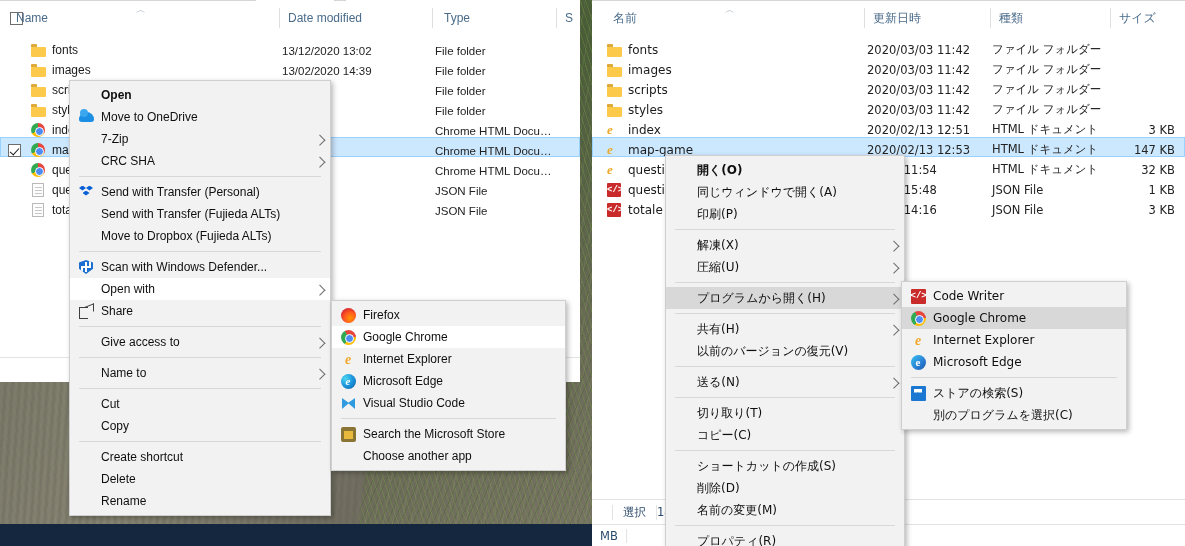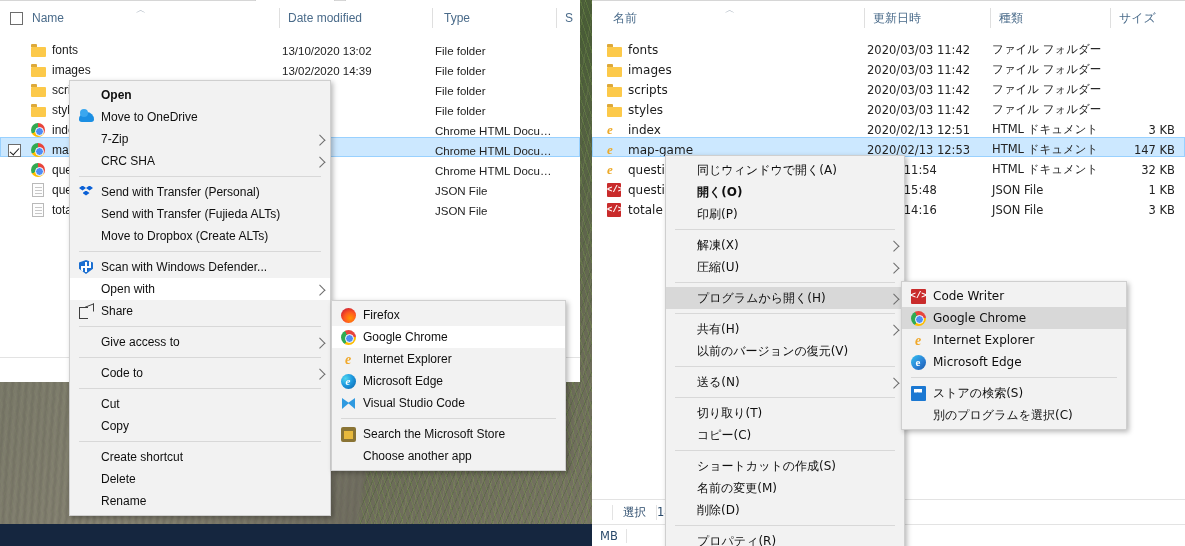--- a/index.html
+++ b/index.html
@@ -260,41 +260,41 @@
   </div>
   <div class="taskbar"></div>
 
   <div class="pane" style="left:0; top:0; width:580px; height:382px;">
     <div class="pane-top-rule"></div>
     <div class="toolbar-stub" style="left:255px; width:80px;"></div>
     <div class="toolbar-stub" style="left:345px; width:240px;"></div>
 
     <div class="col-header">
       <div class="sel-all-box"></div>
-      <div class="hcell" style="left:23px;">Name</div>
+      <div class="hcell" style="left:7px;">Name</div>
       <div class="sort-caret" style="left:136px;">︿</div>
       <div class="hsep" style="left:279px;"></div>
       <div class="hcell" style="left:279px;">Date modified</div>
       <div class="hsep" style="left:432px;"></div>
       <div class="hcell" style="left:435px;">Type</div>
       <div class="hsep" style="left:556px;"></div>
       <div class="hcell" style="left:556px;">S</div>
     </div>
 
     <div class="rows" id="left-rows" style="top:37px;">
         <div class="row">
           <div class="checkcell"></div>
           <div class="icon">
             <span class="ic ic-folder">
               <span class="tab"></span>
               <span class="body"></span>
             </span>
           </div>
           <div class="nm">fonts</div>
-          <div class="c-date" style="left: 282px;">13/10/2020 13:02</div>
+          <div class="c-date" style="left: 282px;">13/12/2020 13:02</div>
           <div class="c-type" style="left: 435px;">File folder</div>
         </div>
         <div class="row">
           <div class="checkcell"></div>
           <div class="icon">
             <span class="ic ic-folder">
               <span class="tab"></span>
               <span class="body"></span>
             </span>
           </div>
@@ -535,21 +535,21 @@
             <i></i>
             <i></i>
           </span>
         </span>
         <span>Send with Transfer (Personal)</span>
       </div>
       <div class="mi">
         <span>Send with Transfer (Fujieda ALTs)</span>
       </div>
       <div class="mi">
-        <span>Move to Dropbox (Create ALTs)</span>
+        <span>Move to Dropbox (Fujieda ALTs)</span>
       </div>
       <div class="msep"></div>
       <div class="mi">
         <span class="mi-icon">
           <span class="gi-shield"></span>
         </span>
         <span>Scan with Windows Defender...</span>
       </div>
       <div class="mi hl-light">
         <span>Open with</span>
@@ -561,21 +561,21 @@
         </span>
         <span>Share</span>
       </div>
       <div class="msep"></div>
       <div class="mi">
         <span>Give access to</span>
         <span class="arrow"></span>
       </div>
       <div class="msep"></div>
       <div class="mi">
-        <span>Code to</span>
+        <span>Name to</span>
         <span class="arrow"></span>
       </div>
       <div class="msep"></div>
       <div class="mi">
         <span>Cut</span>
       </div>
       <div class="mi">
         <span>Copy</span>
       </div>
       <div class="msep"></div>
@@ -627,27 +627,27 @@
           <span class="gi-store"></span>
         </span>
         <span>Search the Microsoft Store</span>
       </div>
       <div class="mi">
         <span>Choose another app</span>
       </div>
     </div>
 
   <div class="menu jp" id="right-menu" style="left:665px; top:155px; width:240px;">
-      <div class="mi">
-        <span>同じウィンドウで開く(A)</span>
-      </div>
       <div class="mi bold">
         <span>開く(O)</span>
       </div>
       <div class="mi">
+        <span>同じウィンドウで開く(A)</span>
+      </div>
+      <div class="mi">
         <span>印刷(P)</span>
       </div>
       <div class="msep"></div>
       <div class="mi">
         <span>解凍(X)</span>
         <span class="arrow"></span>
       </div>
       <div class="mi">
         <span>圧縮(U)</span>
         <span class="arrow"></span>
@@ -675,25 +675,25 @@
         <span>切り取り(T)</span>
       </div>
       <div class="mi">
         <span>コピー(C)</span>
       </div>
       <div class="msep"></div>
       <div class="mi">
         <span>ショートカットの作成(S)</span>
       </div>
       <div class="mi">
+        <span>削除(D)</span>
+      </div>
+      <div class="mi">
         <span>名前の変更(M)</span>
       </div>
-      <div class="mi">
-        <span>削除(D)</span>
-      </div>
       <div class="msep"></div>
       <div class="mi">
         <span>プロパティ(R)</span>
       </div>
     </div>
 
   <div class="menu jp" id="right-submenu" style="left:901px; top:281px; width:226px;">
       <div class="mi">
         <span class="mi-icon">
           <span class="gi-codewriter">&lt;/&gt;</span>

